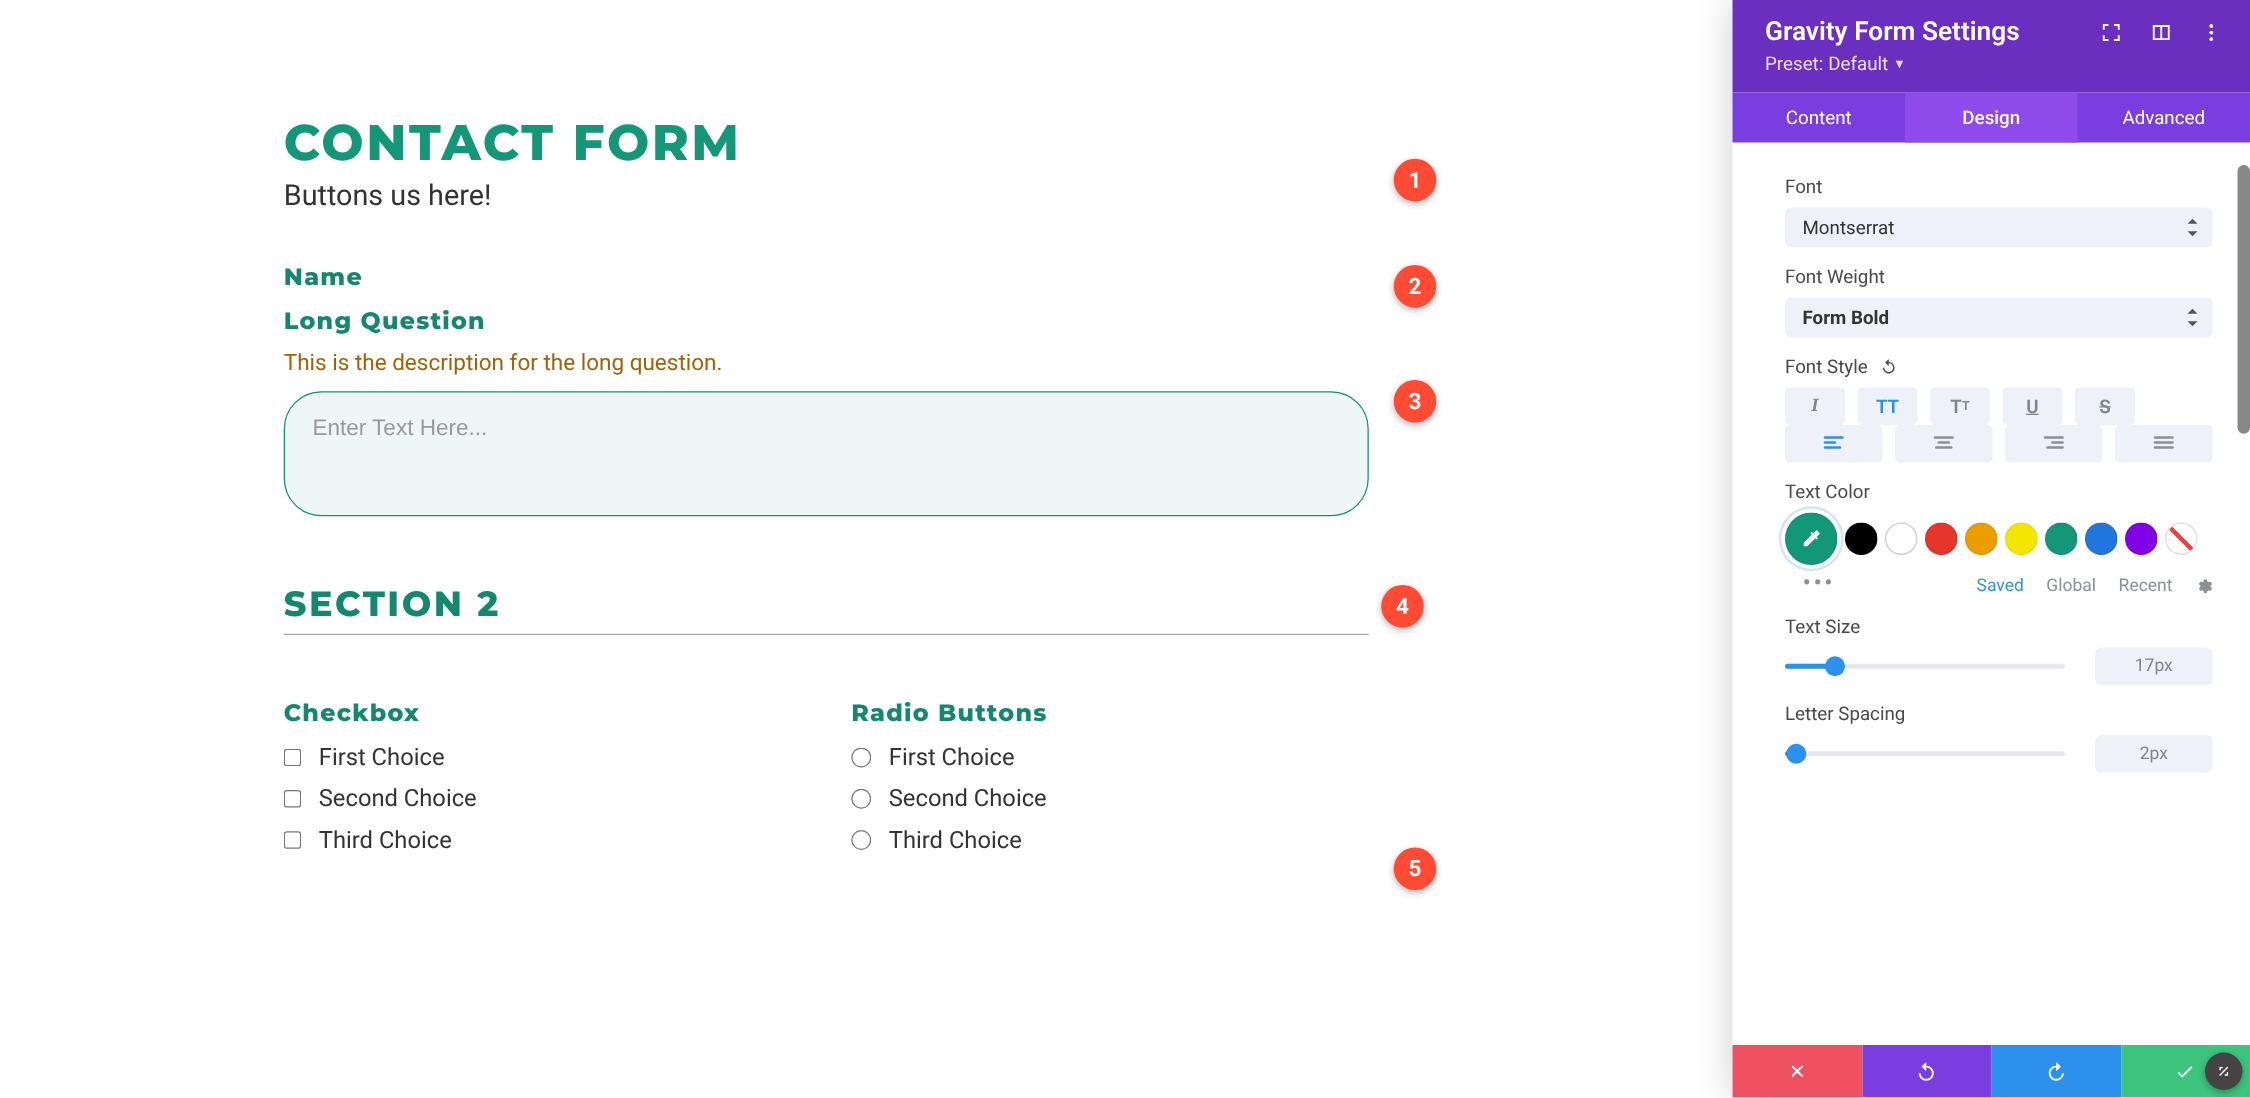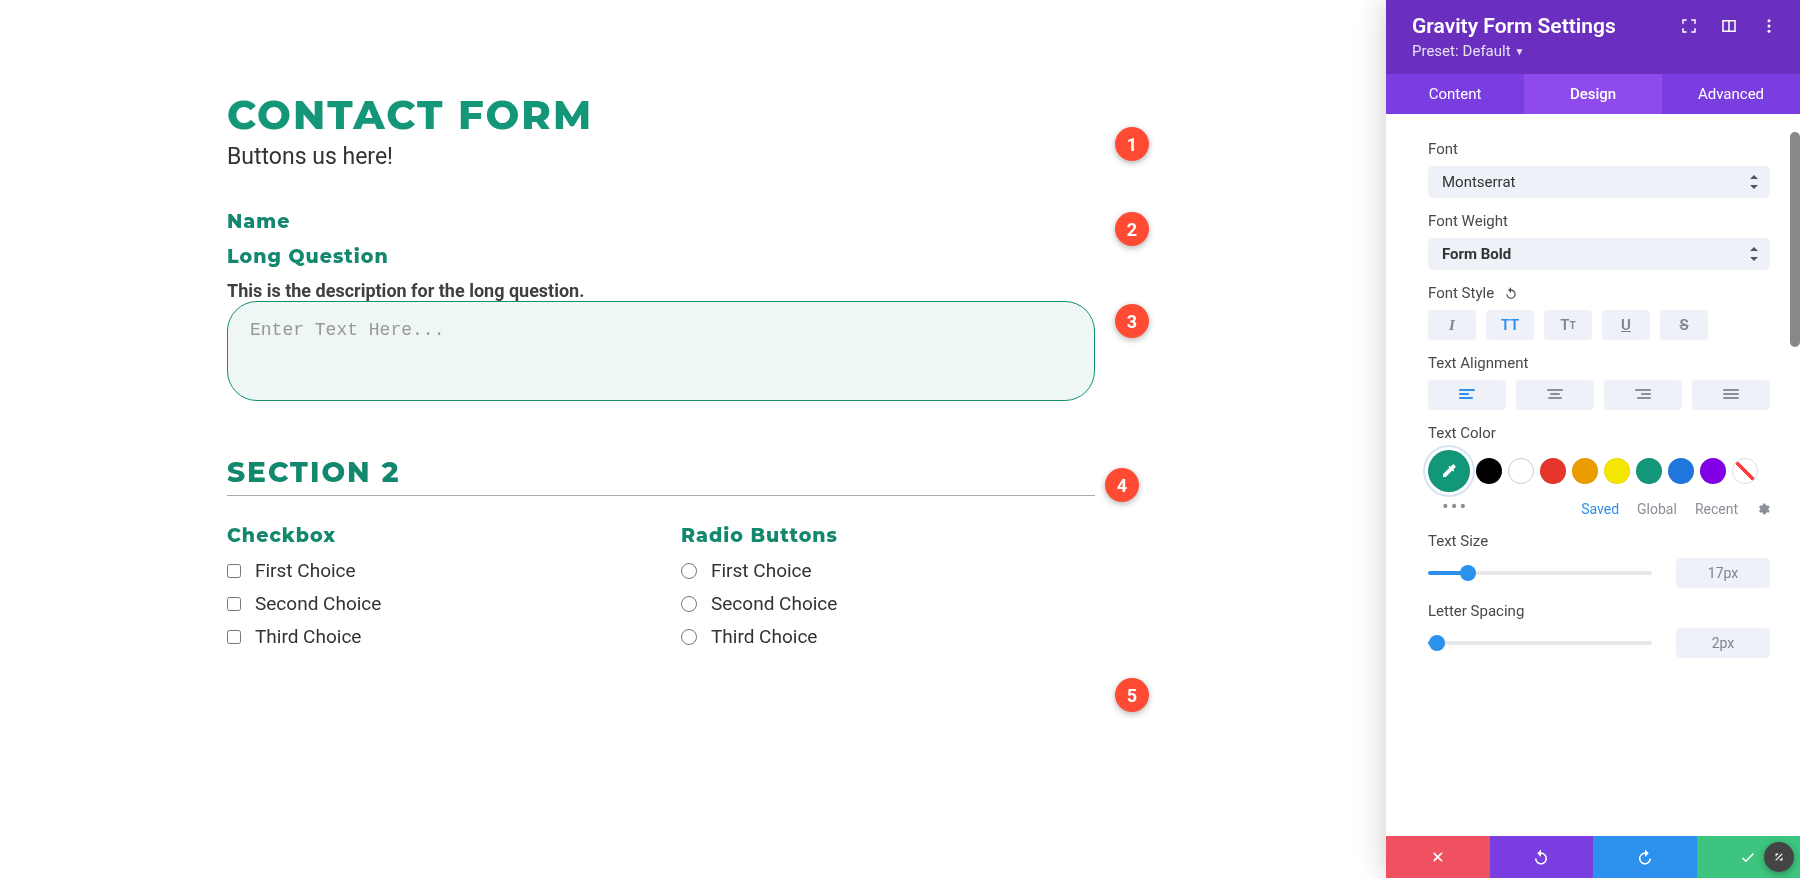--- a/index.html
+++ b/index.html
@@ -7,27 +7,27 @@
 body { display: flex; width: 1800px; height: 878px; position: relative; }
 .main-area { flex: 1; background: #fff; overflow: hidden; position: relative; }
 .form-wrap { padding: 90px 0 0 227px; max-width: 1095px; }
 .form-title { font-size: 40px; font-weight: 800; color: #149779; letter-spacing: 2px; font-family: Montserrat, sans-serif; margin-bottom: 4px; }
 .form-subtitle { font-size: 23px; color: #333; margin-bottom: 40px; }
 .field-label { color: #14886f; font-weight: 800; font-size: 19px; letter-spacing: 1px; margin-bottom: 12px; font-family: Montserrat, sans-serif; }
 .name-row { display: flex; gap: 22px; margin-bottom: 34px; }
 .name-col { flex: 1; }
 .text-input { width: 100%; height: 54px; background: #eff6f6; border: 1px solid #118f71; border-radius: 30px; padding: 0 20px; font-size: 16px; outline: none; }
 .sub-label { color: #444; font-size: 18px; margin-top: 8px; }
-.field-desc { color: #404040; font-size: 18px; margin-top: 4px; font-weight: bold; }
-.textarea { width: 100%; height: 100px; background: #eff6f6; border: 1px solid #118f71; border-radius: 30px; padding: 18px 22px; font-size: 18px; outline: none; resize: none; font-family: Liberation Mono, monospace; color: #888; }
+.field-desc { color: #a16207; font-size: 18px; margin-bottom: 12px; margin-top: 4px; }
+.textarea { width: 100%; height: 100px; background: #eff6f6; border: 1px solid #118f71; border-radius: 30px; padding: 18px 22px; font-size: 18px; outline: none; resize: none; font-family: Liberation Sans, sans-serif; color: #888; }
 .textarea::placeholder { color: #999; }
 .section-title { font-size: 28px; font-weight: 800; color: #14886f; letter-spacing: 2px; font-family: Montserrat, sans-serif; margin-top: 50px; margin-bottom: 6px; }
 .section-rule { border: none; border-top: 1px solid #aaa; margin-bottom: 28px; }
 .choice-row { display: flex; gap: 40px; }
-.choice-col { flex: 1; }
+.choice-col { flex: 1; margin-top: 23px; }
 .choice-item { display: flex; align-items: center; margin-bottom: 10px; font-size: 19px; color: #333; }
 .choice-item input { margin-right: 14px; width: 14px; height: 14px; }
 .choice-item input[type=radio] { width: 16px; height: 16px; }
 
 
 .panel { width: 414px; background: #fff; display: flex; flex-direction: column; box-shadow: 0 0 30px rgba(0,0,0,.2); position: relative; }
 .panel-header { background: #6b2fbf; color: #fff; padding: 14px 22px 14px 26px; }
 .panel-header-row { display: flex; align-items: center; }
 .panel-title { font-size: 21px; font-weight: 600; flex: 1; }
 .hdr-icon { width: 18px; height: 18px; margin-left: 22px; fill: #fff; cursor: pointer; display:flex; align-items:center; justify-content:center; }
@@ -190,21 +190,20 @@
       <div class="btn-small" style="font-style:italic; font-family:serif;">I</div>
       <div class="btn-small active">TT</div>
       <div class="btn-small">
           <span style="font-size:15px;">T</span>
           <span style="font-size:10px;">T</span>
         </div>
       <div class="btn-small" style="text-decoration:underline;">U</div>
       <div class="btn-small" style="text-decoration:line-through;">S</div>
     </div>
 
-    <div class="opt-label">Text Alignment</div>
     <div class="align-row">
       <div class="align-btn active">
           <div class="align-lines">
             <span style="width:16px;"></span>
             <span style="width:10px;"></span>
             <span style="width:14px;"></span>
           </div>
         </div>
       <div class="align-btn">
           <div class="align-lines" style="align-items:center;">

